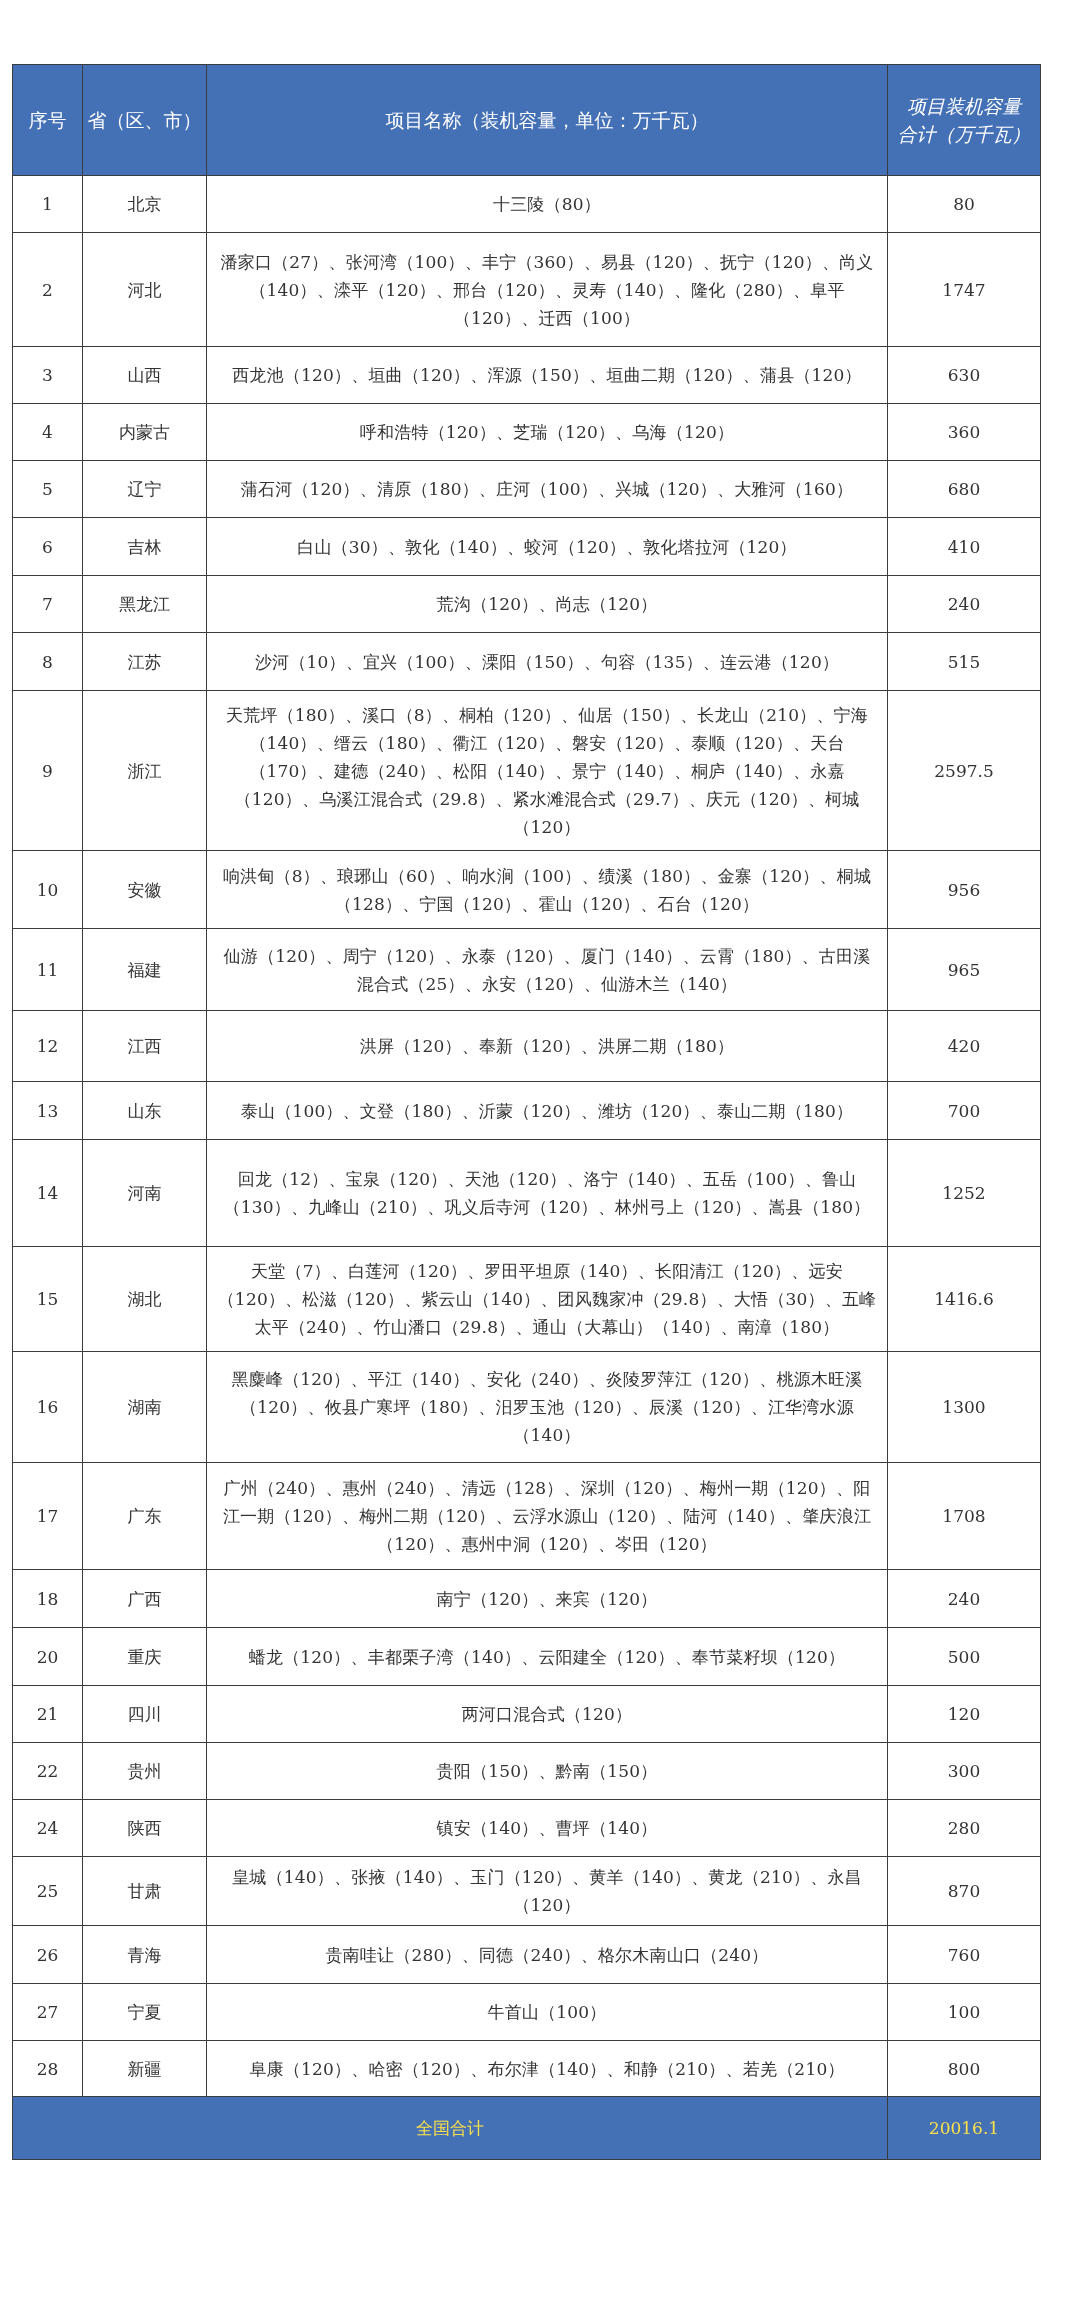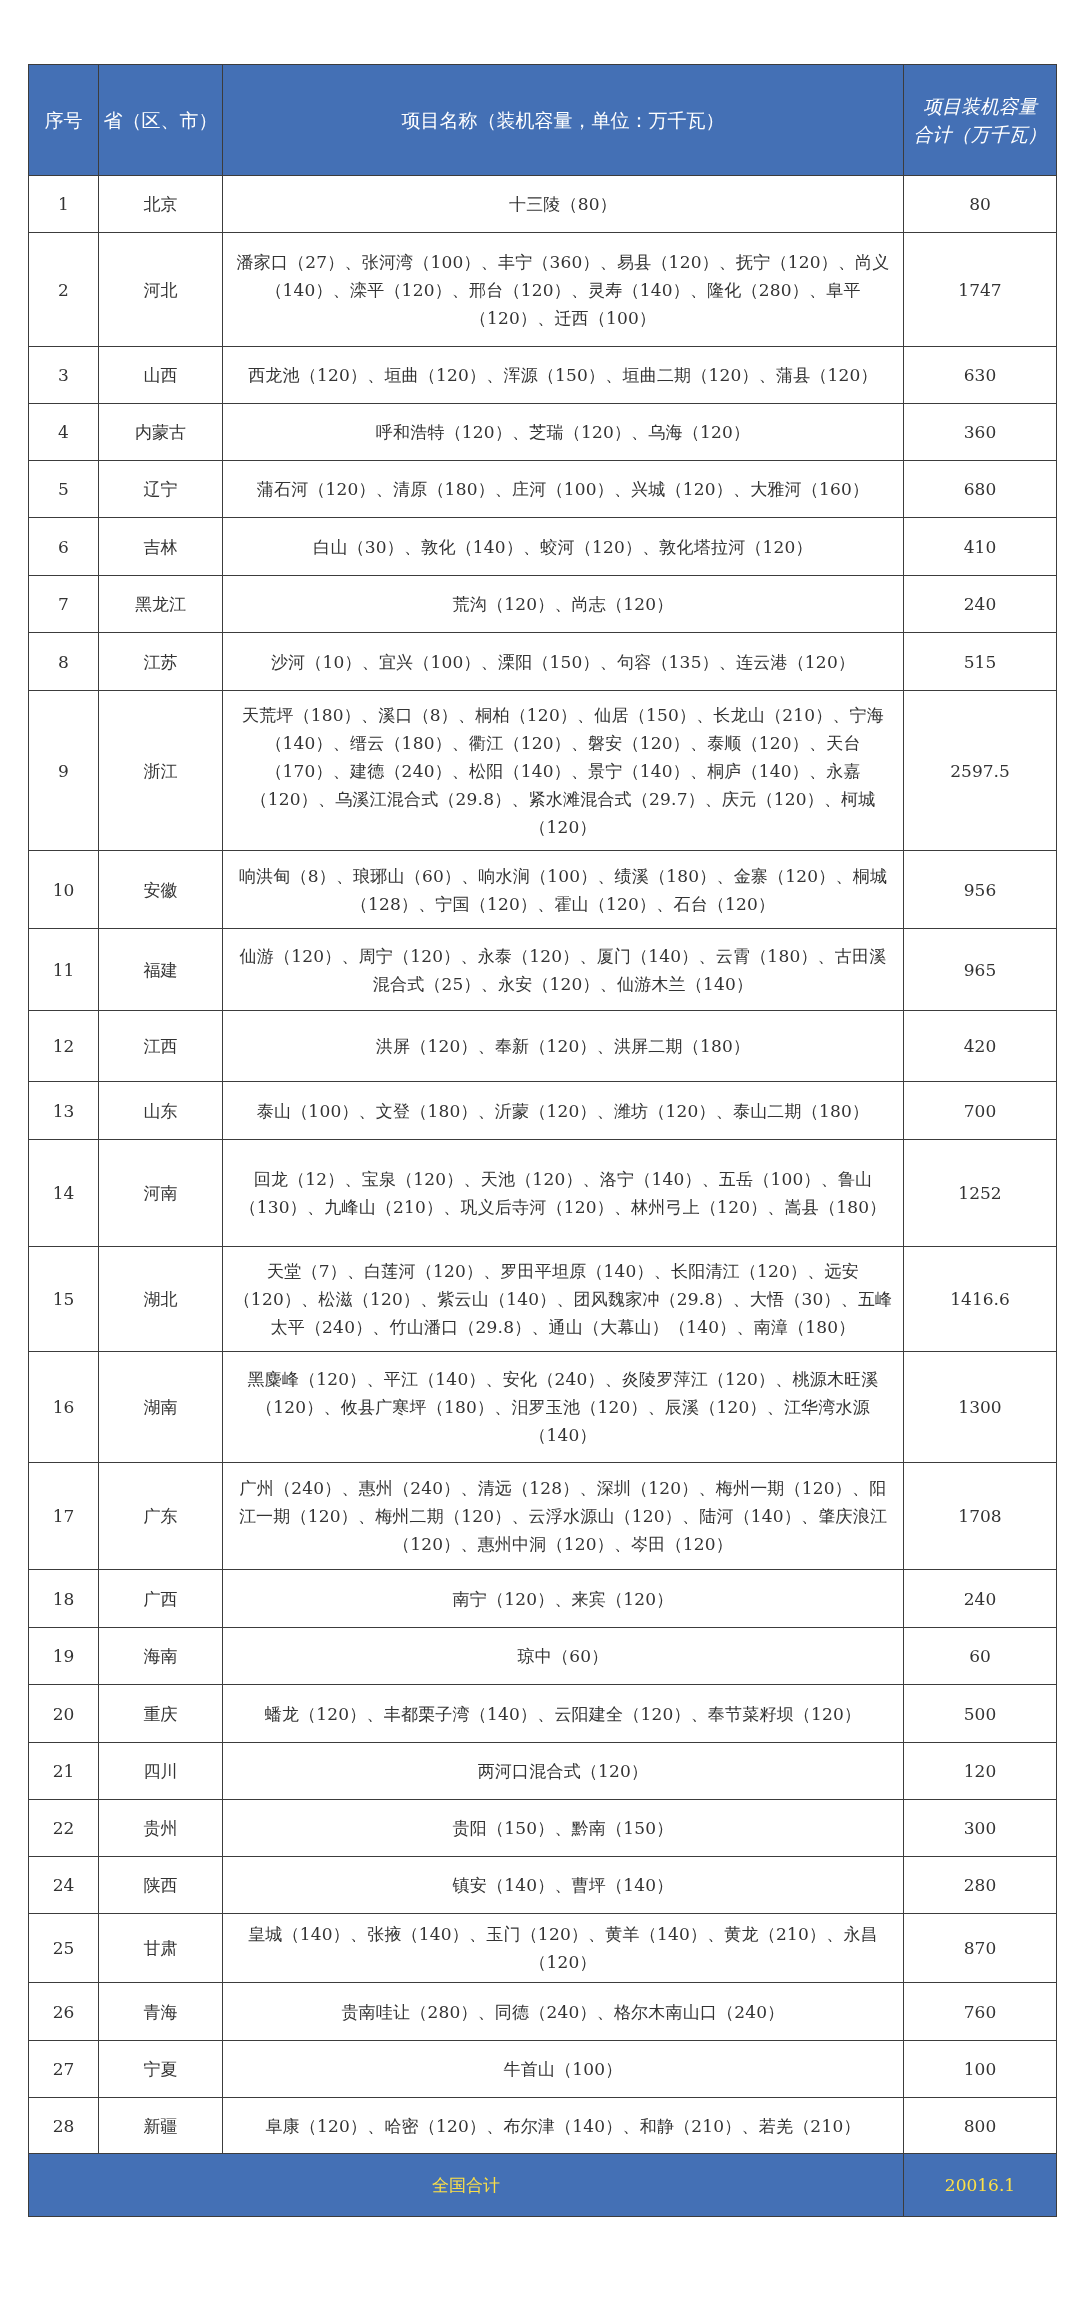--- a/index.html
+++ b/index.html
@@ -1,18 +1,18 @@
 <!DOCTYPE html>
 <html><head>
   <meta charset="utf-8">
   <style>
     html, body { margin: 0; padding: 0; background: #ffffff; }
     body { width: 1080px; height: 2320px; position: relative; overflow: hidden;
            font-family: "DejaVu Serif", "Liberation Serif", serif; color: #333333; }
-    .tbl { position: absolute; left: 28px; top: 64px; width: 1024px;
+    .tbl { position: absolute; left: 12px; top: 64px; width: 1024px;
            border-collapse: collapse; table-layout: fixed; }
     .tbl td, .tbl th { border: 1px solid #3c3c3c; padding: 0; vertical-align: middle; }
     .tbl th { background: #4470b5; color: #ffffff; font-weight: normal;
               font-size: 19px; line-height: 28px; text-align: center; }
     .c-no { width: 69px; }
     .c-prov { width: 123px; }
     .c-proj { width: 680px; }
     .c-total { width: 152px; font-style: italic; }
     .tbl td { font-size: 17px; line-height: 28px; }
     .tbl td.center { text-align: center; }
@@ -138,26 +138,20 @@
         <td class="center">广东</td>
         <td class="proj">广州（240）、惠州（240）、清远（128）、深圳（120）、梅州一期（120）、阳江一期（120）、梅州二期（120）、云浮水源山（120）、陆河（140）、肇庆浪江（120）、惠州中洞（120）、岑田（120）</td>
         <td class="center">1708</td>
       </tr>
       <tr style="height: 58px;">
         <td class="center">18</td>
         <td class="center">广西</td>
         <td class="proj">南宁（120）、来宾（120）</td>
         <td class="center">240</td>
       </tr>
-      <tr style="height: 57px;">
-        <td class="center">19</td>
-        <td class="center">海南</td>
-        <td class="proj">琼中（60）</td>
-        <td class="center">60</td>
-      </tr>
       <tr style="height: 58px;">
         <td class="center">20</td>
         <td class="center">重庆</td>
         <td class="proj">蟠龙（120）、丰都栗子湾（140）、云阳建全（120）、奉节菜籽坝（120）</td>
         <td class="center">500</td>
       </tr>
       <tr style="height: 57px;">
         <td class="center">21</td>
         <td class="center">四川</td>
         <td class="proj">两河口混合式（120）</td>

